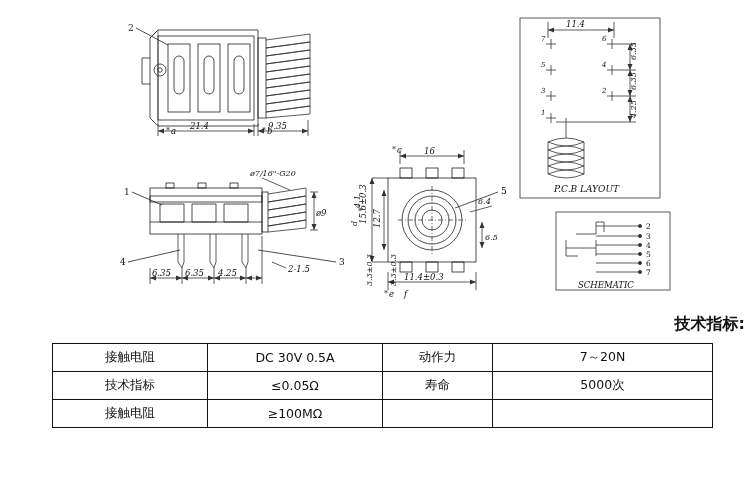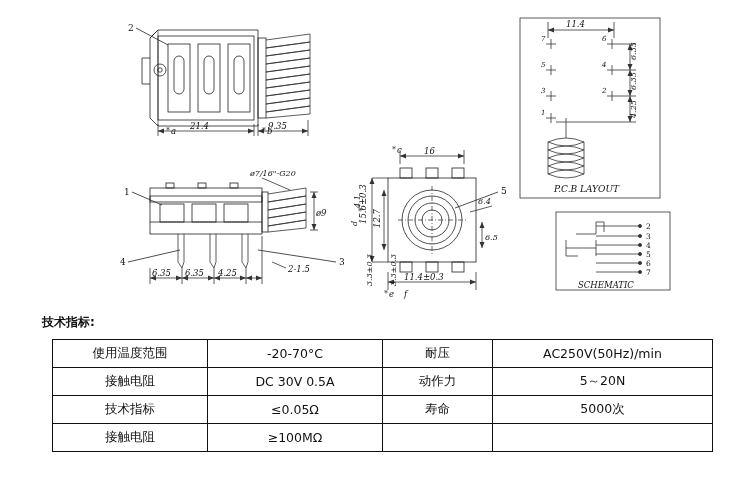--- a/index.html
+++ b/index.html
@@ -12,23 +12,24 @@
     overflow:hidden;
   }
   .drawing-area{
     position:absolute;left:0;top:0;width:745px;height:310px;
   }
   svg.tech{position:absolute;left:0;top:0;}
   .specs{
     position:absolute;left:0;top:310px;width:745px;
   }
   .specs-title{
-    font-size:12px;font-weight:bold;color:#111;
+    font-size:16px;font-weight:bold;color:#111;
     margin-left:42px;margin-top:4px;
     font-family:"DejaVu Sans", sans-serif;
+    text-align:right;
   }
   table.spec-table{
     border-collapse:collapse;
     margin-left:52px;margin-top:8px;
     width:640px;
     table-layout:fixed;
   }
   table.spec-table td{
     border:1px solid #111;
     height:27px;
@@ -342,30 +343,24 @@
 
   </g>
 </svg>
 </div>
 
 <div class="specs">
   <div class="specs-title">技术指标:</div>
   <table class="spec-table">
     <tbody>
       <tr>
-        <td class="c1">使用温度范围</td>
-        <td class="c2">-20-70°C</td>
-        <td class="c3">耐压</td>
-        <td class="c4">AC250V(50Hz)/min</td>
-      </tr>
-      <tr>
         <td class="c1">接触电阻</td>
         <td class="c2">DC 30V 0.5A</td>
         <td class="c3">动作力</td>
-        <td class="c4">5～20N</td>
+        <td class="c4">7～20N</td>
       </tr>
       <tr>
         <td class="c1">技术指标</td>
         <td class="c2">≤0.05Ω</td>
         <td class="c3">寿命</td>
         <td class="c4">5000次</td>
       </tr>
       <tr>
         <td class="c1">接触电阻</td>
         <td class="c2">≥100MΩ</td>

